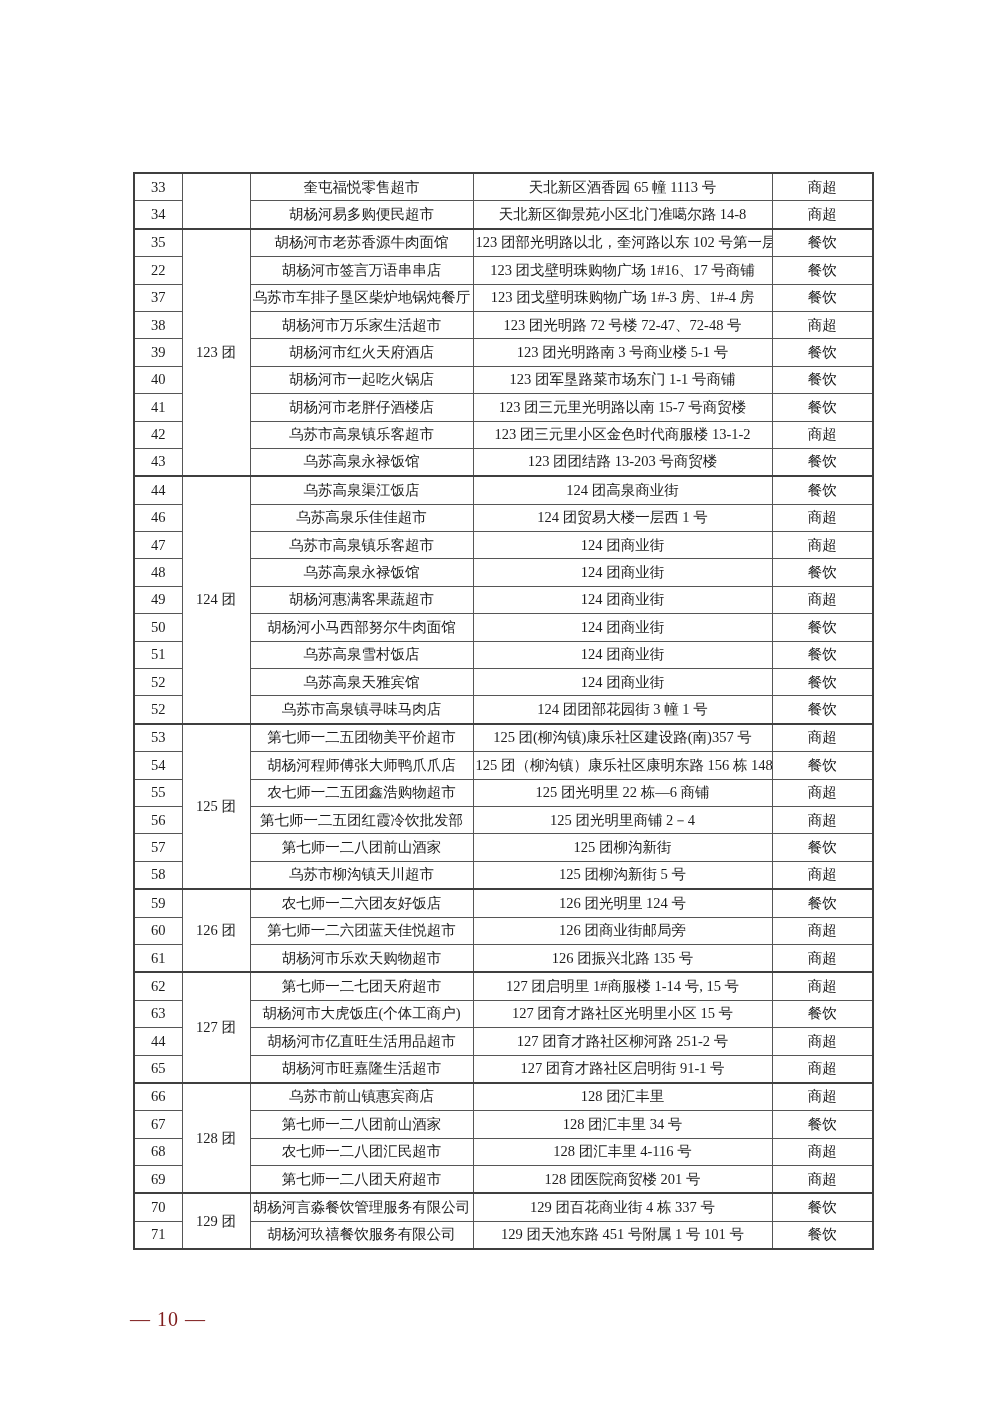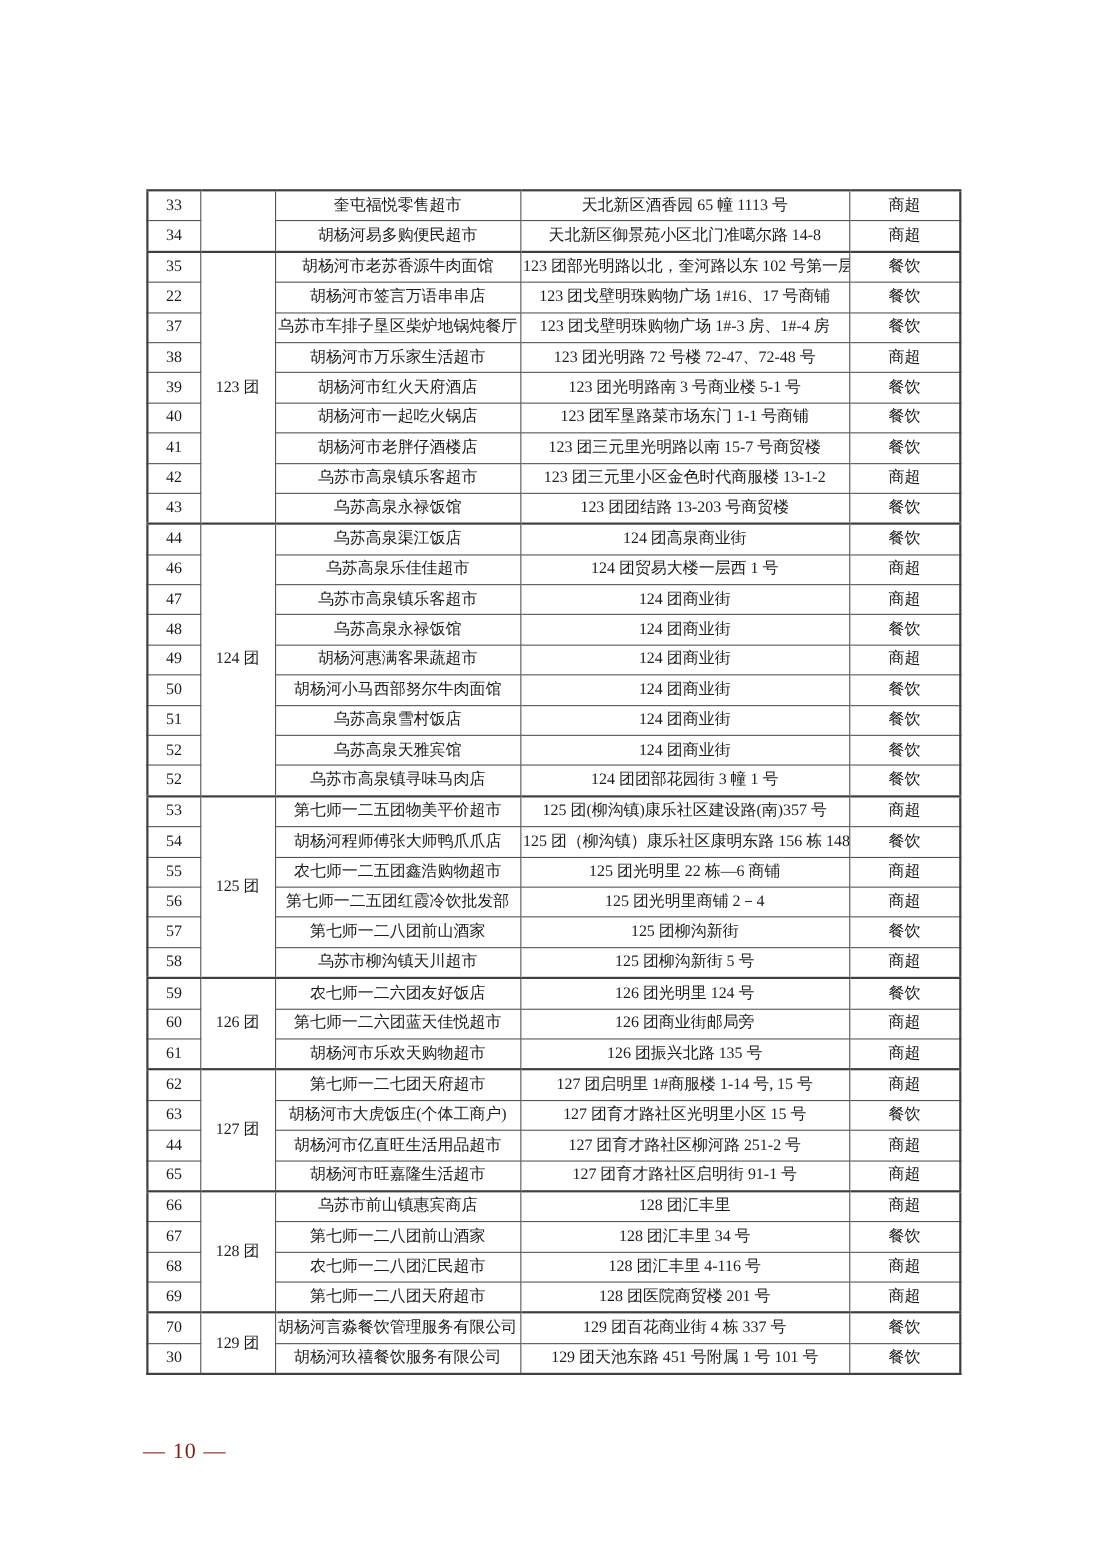--- a/index.html
+++ b/index.html
@@ -277,21 +277,21 @@
           <td>商超</td>
         </tr>
         <tr class="group-start">
           <td>70</td>
           <td rowspan="2" class="group-cell">129 团</td>
           <td>胡杨河言淼餐饮管理服务有限公司</td>
           <td>129 团百花商业街 4 栋 337 号</td>
           <td>餐饮</td>
         </tr>
         <tr>
-          <td>30</td>
+          <td>71</td>
           <td>胡杨河玖禧餐饮服务有限公司</td>
           <td>129 团天池东路 451 号附属 1 号 101 号</td>
           <td>餐饮</td>
         </tr>
       </tbody>
   </table>
 
   <div class="footer">— 10 —</div>
 
 </div>

